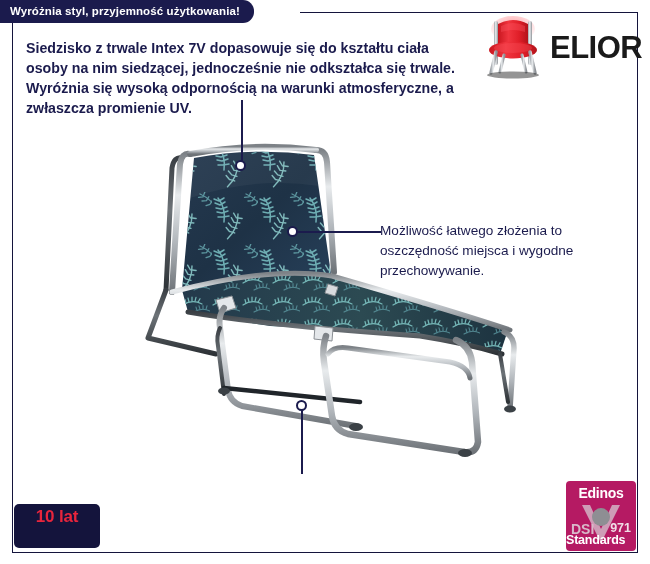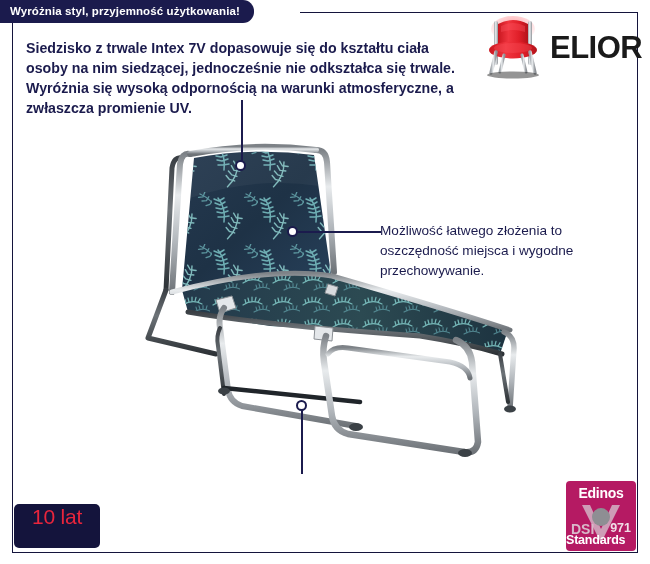--- a/index.html
+++ b/index.html
@@ -170,22 +170,22 @@
     width: 86px;
     height: 44px;
     background: #14143c;
     border-radius: 5px;
     text-align: center;
     z-index: 7;
     overflow: hidden;
   }
   .warranty-top {
     color: #e8253c;
-    font-size: 21px;
-    font-weight: normal;
+    font-size: 17px;
+    font-weight: bold;
     line-height: 20px;
     padding-top: 3px;
     letter-spacing: -0.2px;
   }
   .warranty-bottom {
     color: #f97316;
     font-size: 15px;
     font-weight: bold;
     line-height: 18px;
     letter-spacing: -0.3px;

